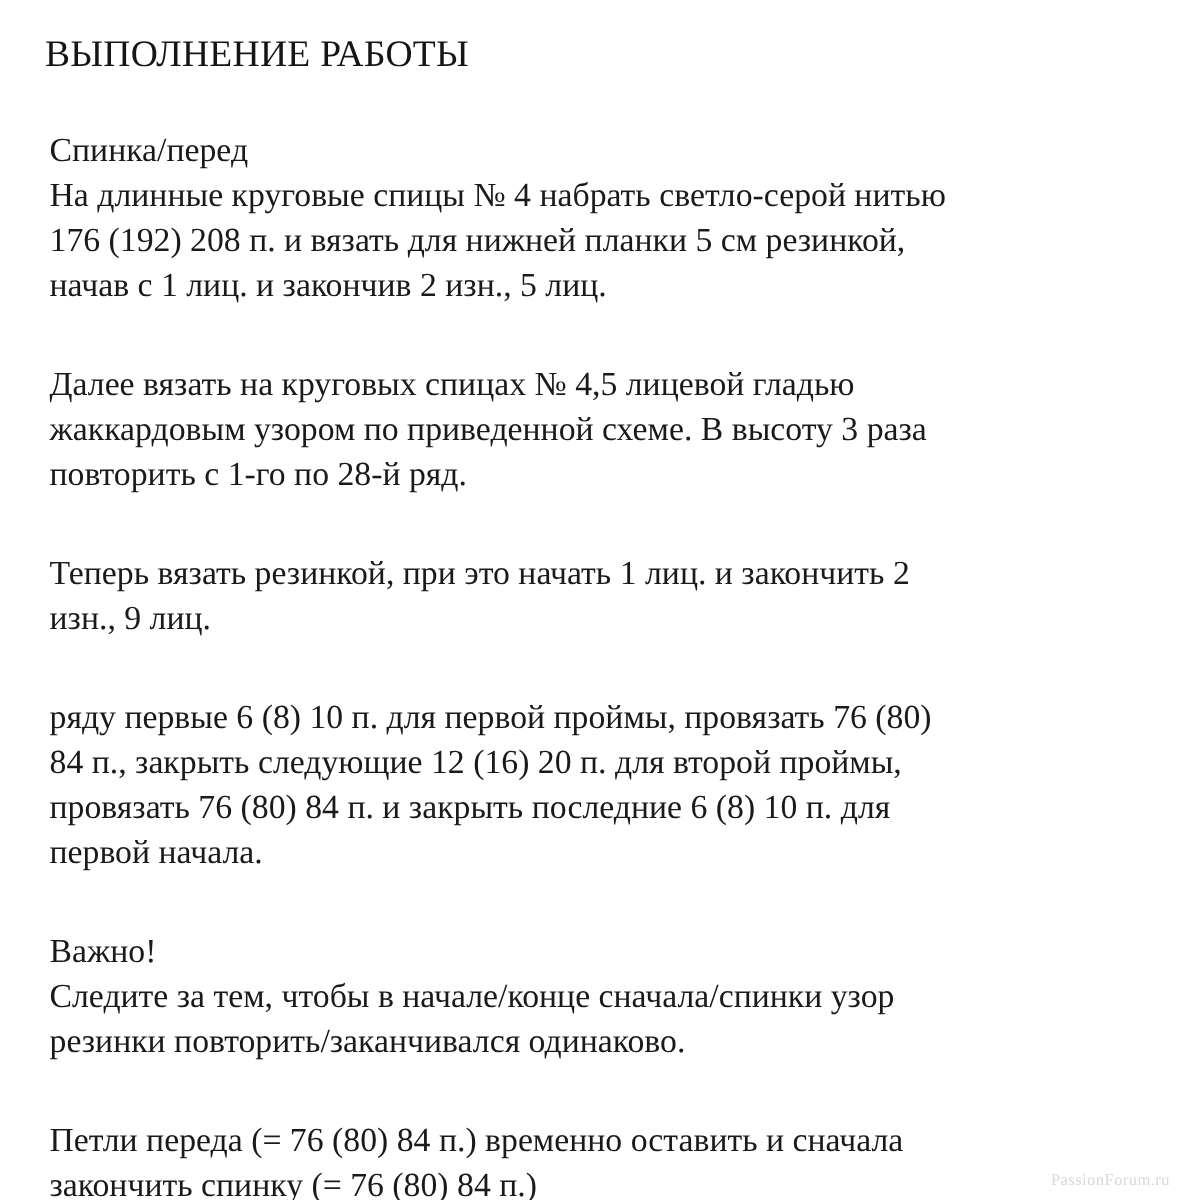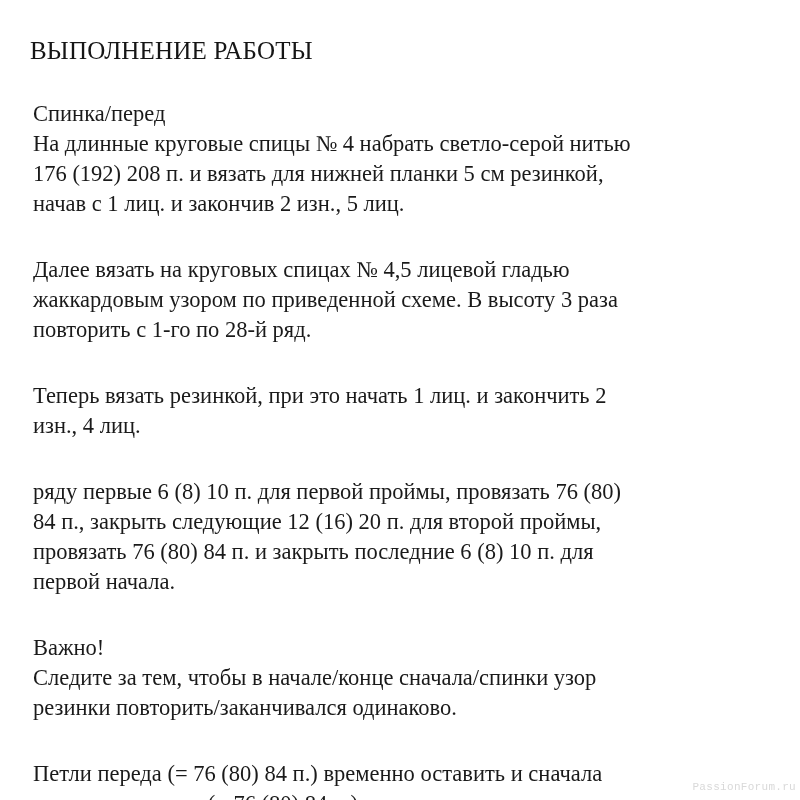--- a/index.html
+++ b/index.html
@@ -15,21 +15,21 @@
     color: #1a1a1a;
     overflow: hidden;
     position: relative;
   }
 
   .page {
     position: relative;
     width: 800px;
     height: 800px;
     box-sizing: border-box;
-    padding: 36px 28px 0 30px;
+    padding: 22px 28px 0 30px;
   }
 
   .doc-title {
     font-family: "Liberation Serif", "DejaVu Serif", serif;
     font-size: 25px;
     line-height: 30px;
     font-weight: 400;
     letter-spacing: 0.2px;
     color: #151515;
     margin: 0;
@@ -53,23 +53,23 @@
     white-space: nowrap;
     letter-spacing: 0px;
   }
 
   .para.lead {
     
   }
 
   .watermark {
     position: absolute;
-    right: 4px;
+    right: 20px;
     bottom: 6px;
-    font-family: Liberation Mono, monospace;
+    font-family: Liberation Serif, serif;
     font-size: 11px;
     line-height: 14px;
     letter-spacing: 0.3px;
     color: #d9d9d9;
     text-shadow: 0 1px 0 #ffffff;
     user-select: none;
     white-space: nowrap;
     margin-left: 36px;
   }
 </style>
@@ -94,21 +94,21 @@
   <div class="section">
     <p class="para">Далее вязать на круговых спицах № 4,5 лицевой гладью</p>
     <p class="para">жаккардовым узором по приведенной схеме. В высоту 3 раза</p>
     <p class="para">повторить с 1-го по 28-й ряд.</p>
   </div>
 
   <div class="spacer-block"></div>
 
   <div class="section">
     <p class="para">Теперь вязать резинкой, при это начать 1 лиц. и закончить 2</p>
-    <p class="para">изн., 4 лиц.</p>
+    <p class="para">изн., 9 лиц.</p>
   </div>
 
   <div class="spacer-block"></div>
 
   <div class="section">
     <p class="para">ряду первые 6 (8) 10 п. для первой проймы, провязать 76 (80)</p>
     <p class="para">84 п., закрыть следующие 12 (16) 20 п. для второй проймы,</p>
     <p class="para">провязать 76 (80) 84 п. и закрыть последние 6 (8) 10 п. для</p>
     <p class="para">первой начала.</p>
   </div>

